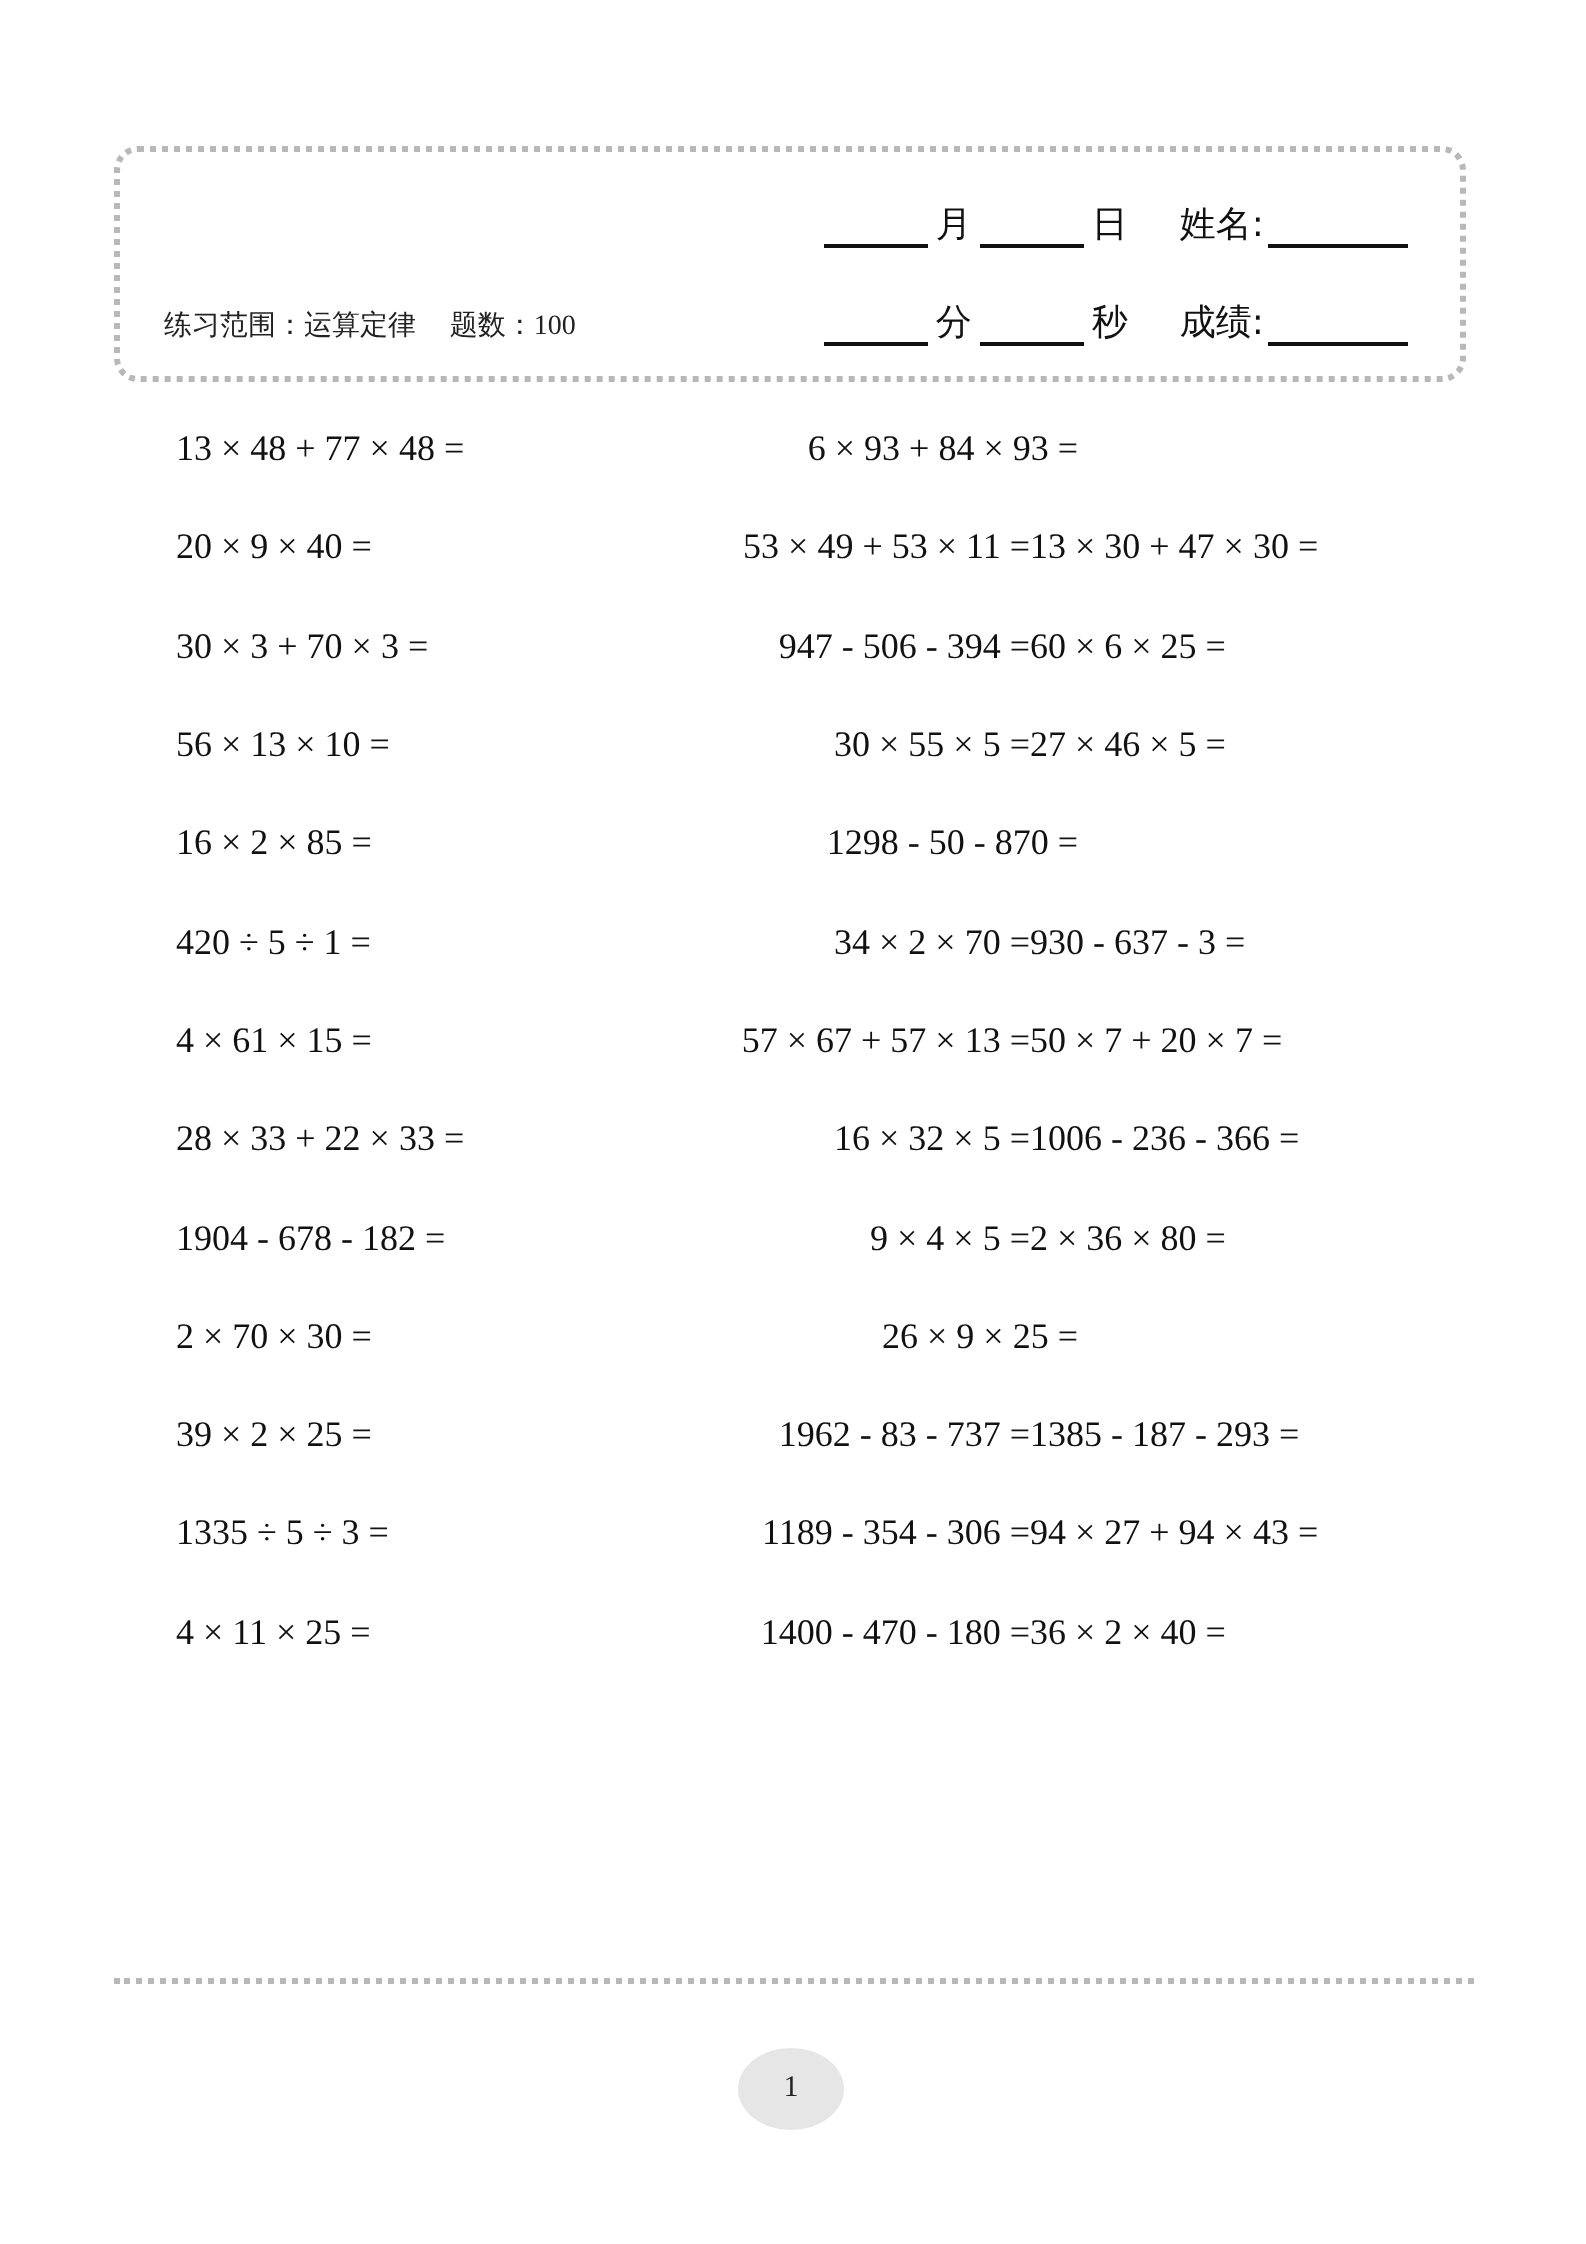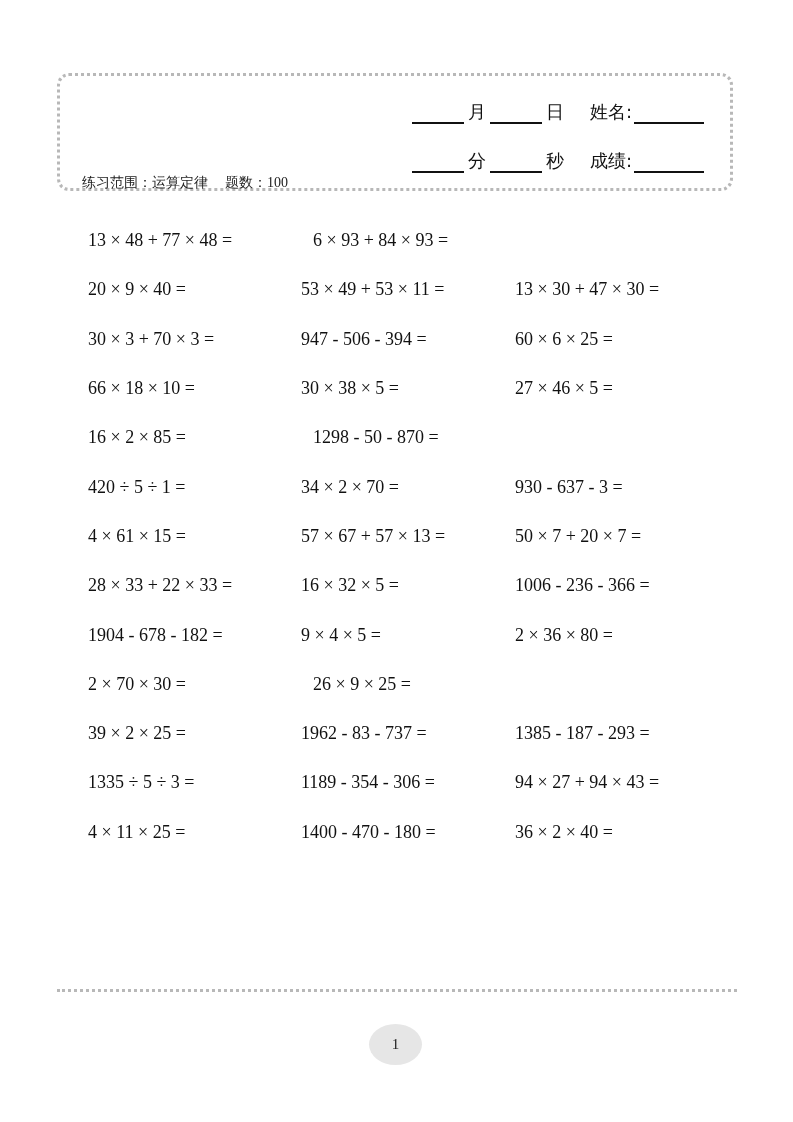--- a/index.html
+++ b/index.html
@@ -12,26 +12,26 @@
   .row-line { position: absolute; right: 26px; display: flex; align-items: flex-end;
     font-family: "DejaVu Sans", "Liberation Sans", sans-serif; font-size: 18px; color: #111; }
   .row1 { top: 24px; }
   .row2 { top: 73px; }
   .blank { display: inline-block; border-bottom: 2px solid #111; height: 20px; }
   .blank.short { width: 52px; margin-right: 4px; }
   .blank.name { width: 70px; margin-left: 2px; }
   .unit { margin-right: 4px; }
   .gap { display: inline-block; width: 22px; }
   .scope { position: absolute; left: 22px; top: 78px; font-size: 14px;
-    font-family: "DejaVu Sans", "Liberation Sans", sans-serif; color: #222; margin-top: 20px; }
+    font-family: "DejaVu Sans", "Liberation Sans", sans-serif; color: #222; }
   .scope .num { font-family: "Liberation Serif", serif; font-size: 14px; }
-  .problems { position: absolute; left: 88px; top: 216px; width: 640px; }
+  .problems { position: absolute; left: 88px; top: 200px; width: 640px; }
   .prow { display: flex; height: 49.3px; align-items: center; }
   .prob { width: 225px; font-size: 18px; white-space: nowrap; }
-  .prob:nth-child(2) { width: 226px; }
+  .prob:nth-child(2) { width: 226px; text-align: right; }
   .bottom-rule { position: absolute; left: 57px; top: 989px; width: 680px;
     border-top: 3px dotted #b8b8b8; }
   .page-badge { position: absolute; left: 369px; top: 1024px; width: 53px; height: 41px;
     background: #e6e6e6; border-radius: 50%; display: flex; align-items: center;
     justify-content: center; font-size: 15px; color: #222; }
 </style>
 </head>
 <body>
 
 <div class="header-box">
@@ -69,22 +69,22 @@
       <span class="prob">20 × 9 × 40 =</span>
       <span class="prob">53 × 49 + 53 × 11 =</span>
       <span class="prob">13 × 30 + 47 × 30 =</span>
     </div>
   <div class="prow">
       <span class="prob">30 × 3 + 70 × 3 =</span>
       <span class="prob">947 - 506 - 394 =</span>
       <span class="prob">60 × 6 × 25 =</span>
     </div>
   <div class="prow">
-      <span class="prob">66 × 18 × 10 =</span>
-      <span class="prob">30 × 38 × 5 =</span>
+      <span class="prob">56 × 13 × 10 =</span>
+      <span class="prob">30 × 55 × 5 =</span>
       <span class="prob">27 × 46 × 5 =</span>
     </div>
   <div class="prow">
       <span class="prob">16 × 2 × 85 =</span>
       <span class="prob">1298 - 50 - 870 =</span>
     </div>
   <div class="prow">
       <span class="prob">420 ÷ 5 ÷ 1 =</span>
       <span class="prob">34 × 2 × 70 =</span>
       <span class="prob">930 - 637 - 3 =</span>

